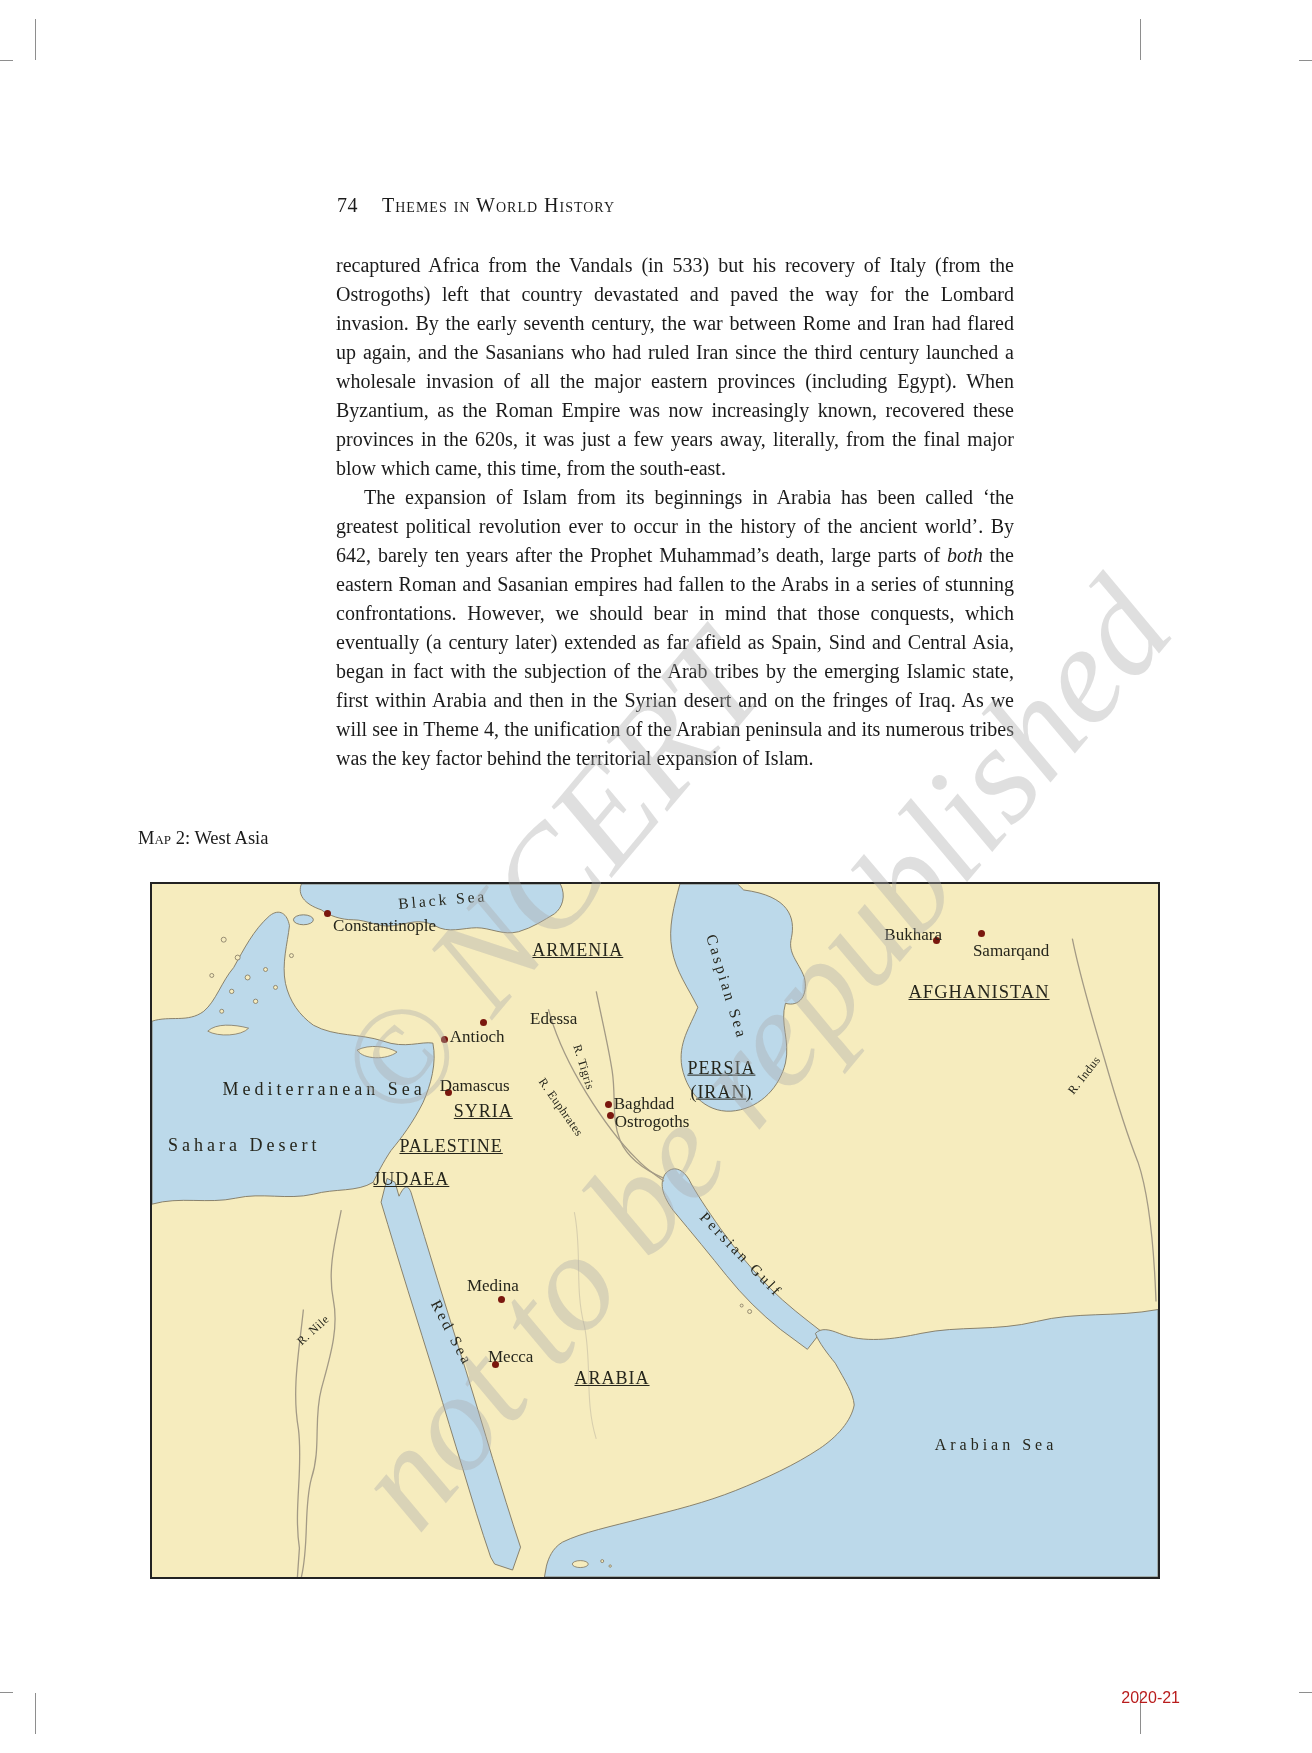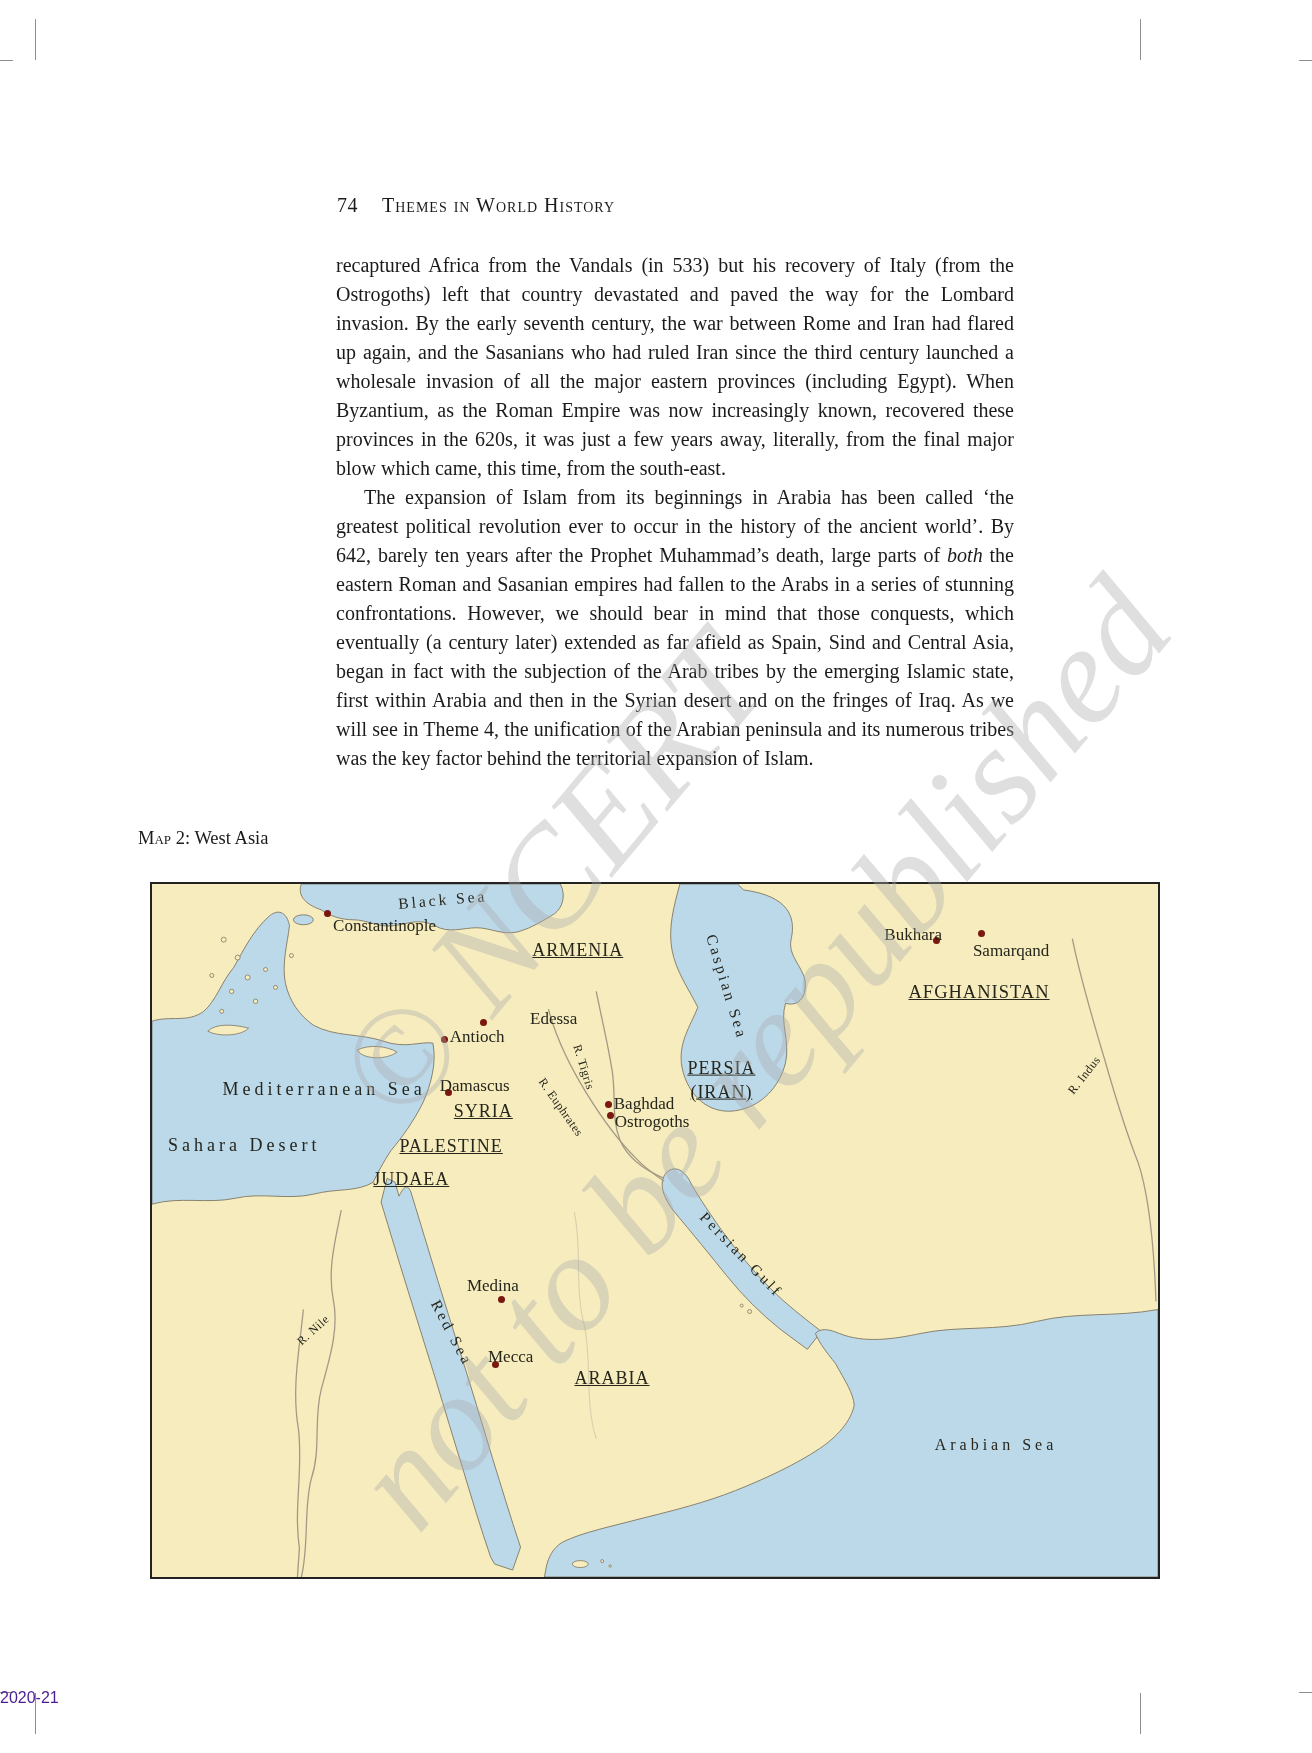--- a/index.html
+++ b/index.html
@@ -39,22 +39,22 @@
   .city-dot{position:absolute;width:7px;height:7px;border-radius:50%;background:#7a170e;}
   #label-persia{text-align:center;line-height:1.3;}
 
   
   #watermark{position:absolute;left:56px;top:690px;width:1200px;text-align:center;
              transform:rotate(-50deg);color:rgba(170,170,170,0.38);
              font-family:"Liberation Serif", serif;font-style:italic;
              font-size:140px;line-height:275px;pointer-events:none;z-index:30;}
 
   
-  #footer-year{position:absolute;left:0;top:1689px;width:1180px;text-align:left;
-               font-family:"Liberation Sans", sans-serif;font-size:16px;color:#4c1d95;}
+  #footer-year{position:absolute;left:0;top:1689px;width:1180px;text-align:right;
+               font-family:"Liberation Sans", sans-serif;font-size:16px;color:#b91c1c;}
 </style>
 </head>
 <body>
 
 <div id="page">
 
   <div class="cmark" style="left:35px;top:19px;width:1px;height:41px;"></div>
   <div class="cmark" style="left:0;top:60px;width:13px;height:1px;"></div>
   <div class="cmark" style="left:1140px;top:19px;width:1px;height:41px;"></div>
   <div class="cmark" style="left:1299px;top:60px;width:13px;height:1px;"></div>

